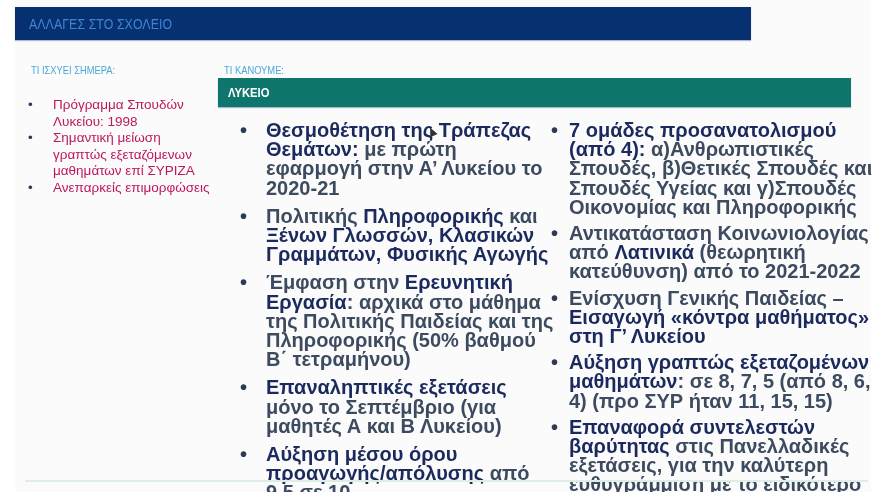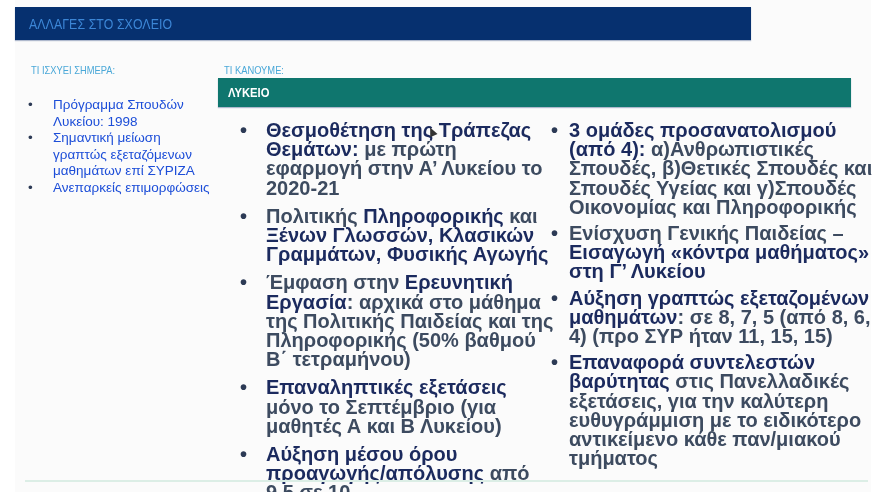--- a/index.html
+++ b/index.html
@@ -25,21 +25,21 @@
     }
     .section-label {
       position: absolute; font-size: 11px; color: #4aa8d8;
       transform: scaleX(0.85); transform-origin: left center;
     }
     .left-label { left: 31px; top: 64px; }
     .main-label { left: 224px; top: 64px; }
     .left-list {
       position: absolute; left: 28px; top: 97px; width: 185px;
       margin: 0; padding: 0; list-style: none;
-      font-size: 13.5px; line-height: 16.5px; color: #1d4ed8;
+      font-size: 13.5px; line-height: 16.5px; color: #be185d;
     }
     .left-list li { position: relative; padding-left: 25px; }
     .left-list li::before {
       content: "•"; position: absolute; left: 0; top: 0; color: #2c3a55;
     }
     .lykeio-bar {
       position: absolute; left: 218px; top: 78px; width: 633px; height: 29px;
       background: #0f766e;
       box-shadow: 0 1px 1px rgba(100,120,160,0.5);
     }
@@ -93,20 +93,21 @@
 
 <ul class="col col-a">
   <li><span></span><b>Θεσμοθέτηση της Τράπεζας Θεμάτων:</b><span></span><b></b><span> με πρώτη εφαρμογή στην Α’ Λυκείου το 2020-21</span></li>
   <li><span>Πολιτικής </span><b>Πληροφορικής</b><span> και </span><b>Ξένων Γλωσσών, Κλασικών Γραμμάτων, Φυσικής Αγωγής</b><span></span></li>
   <li><span>Έμφαση στην </span><b>Ερευνητική Εργασία</b><span></span><b></b><span>: αρχικά στο μάθημα της Πολιτικής Παιδείας και της Πληροφορικής (50% βαθμού Β΄ τετραμήνου)</span></li>
   <li><span></span><b>Επαναληπτικές εξετάσεις</b><span></span><b></b><span> μόνο το Σεπτέμβριο (για μαθητές Α και Β Λυκείου)</span></li>
   <li><span></span><b>Αύξηση μέσου όρου προαγωγής/απόλυσης</b><span></span><b></b><span> από 9,5 σε 10</span></li>
 </ul>
 
 <ul class="col col-b">
-  <li><span></span><b>3 ομάδες προσανατολισμού (από 4):</b><span></span><b></b><span> α)Ανθρωπιστικές Σπουδές, β)Θετικές Σπουδές και Σπουδές Υγείας και γ)Σπουδές Οικονομίας και Πληροφορικής</span></li>
+  <li><span></span><b>7 ομάδες προσανατολισμού (από 4):</b><span></span><b></b><span> α)Ανθρωπιστικές Σπουδές, β)Θετικές Σπουδές και Σπουδές Υγείας και γ)Σπουδές Οικονομίας και Πληροφορικής</span></li>
+  <li><span>Αντικατάσταση Κοινωνιολογίας από </span><b>Λατινικά</b><span></span><b></b><span> (θεωρητική κατεύθυνση) από το 2021-2022</span></li>
   <li><span>Ενίσχυση Γενικής Παιδείας – </span><b>Εισαγωγή «κόντρα μαθήματος» στη Γ’ Λυκείου</b><span></span><b></b><span></span></li>
   <li><span></span><b>Αύξηση γραπτώς εξεταζομένων μαθημάτων</b><span></span><b></b><span>: σε 8, 7, 5 (από 8, 6, 4) (προ ΣΥΡ ήταν 11, 15, 15)</span></li>
   <li><span></span><b>Επαναφορά συντελεστών βαρύτητας</b><span></span><b></b><span> στις Πανελλαδικές εξετάσεις, για την καλύτερη ευθυγράμμιση με το ειδικότερο αντικείμενο κάθε παν/μιακού τμήματος</span></li>
 </ul>
 
 <div class="cursor"></div>
 <div class="bottom-line"></div>
 
 </body></html>

